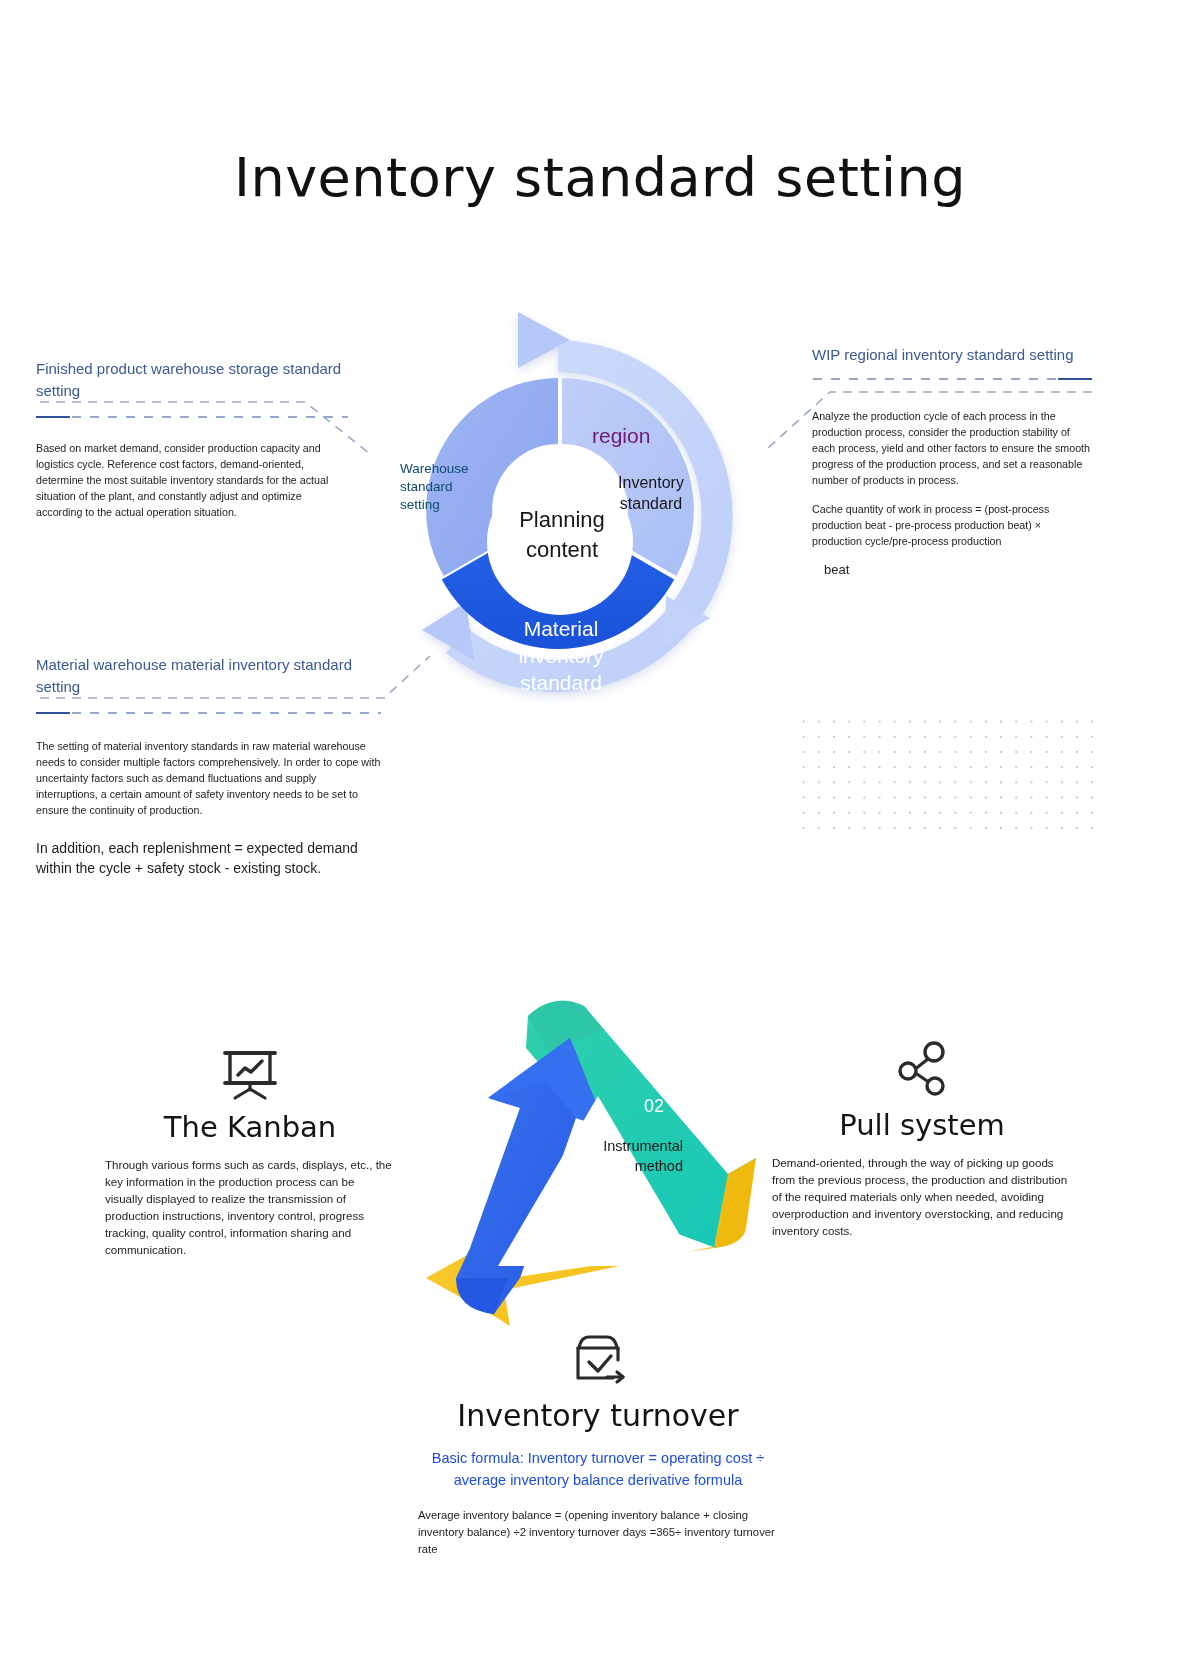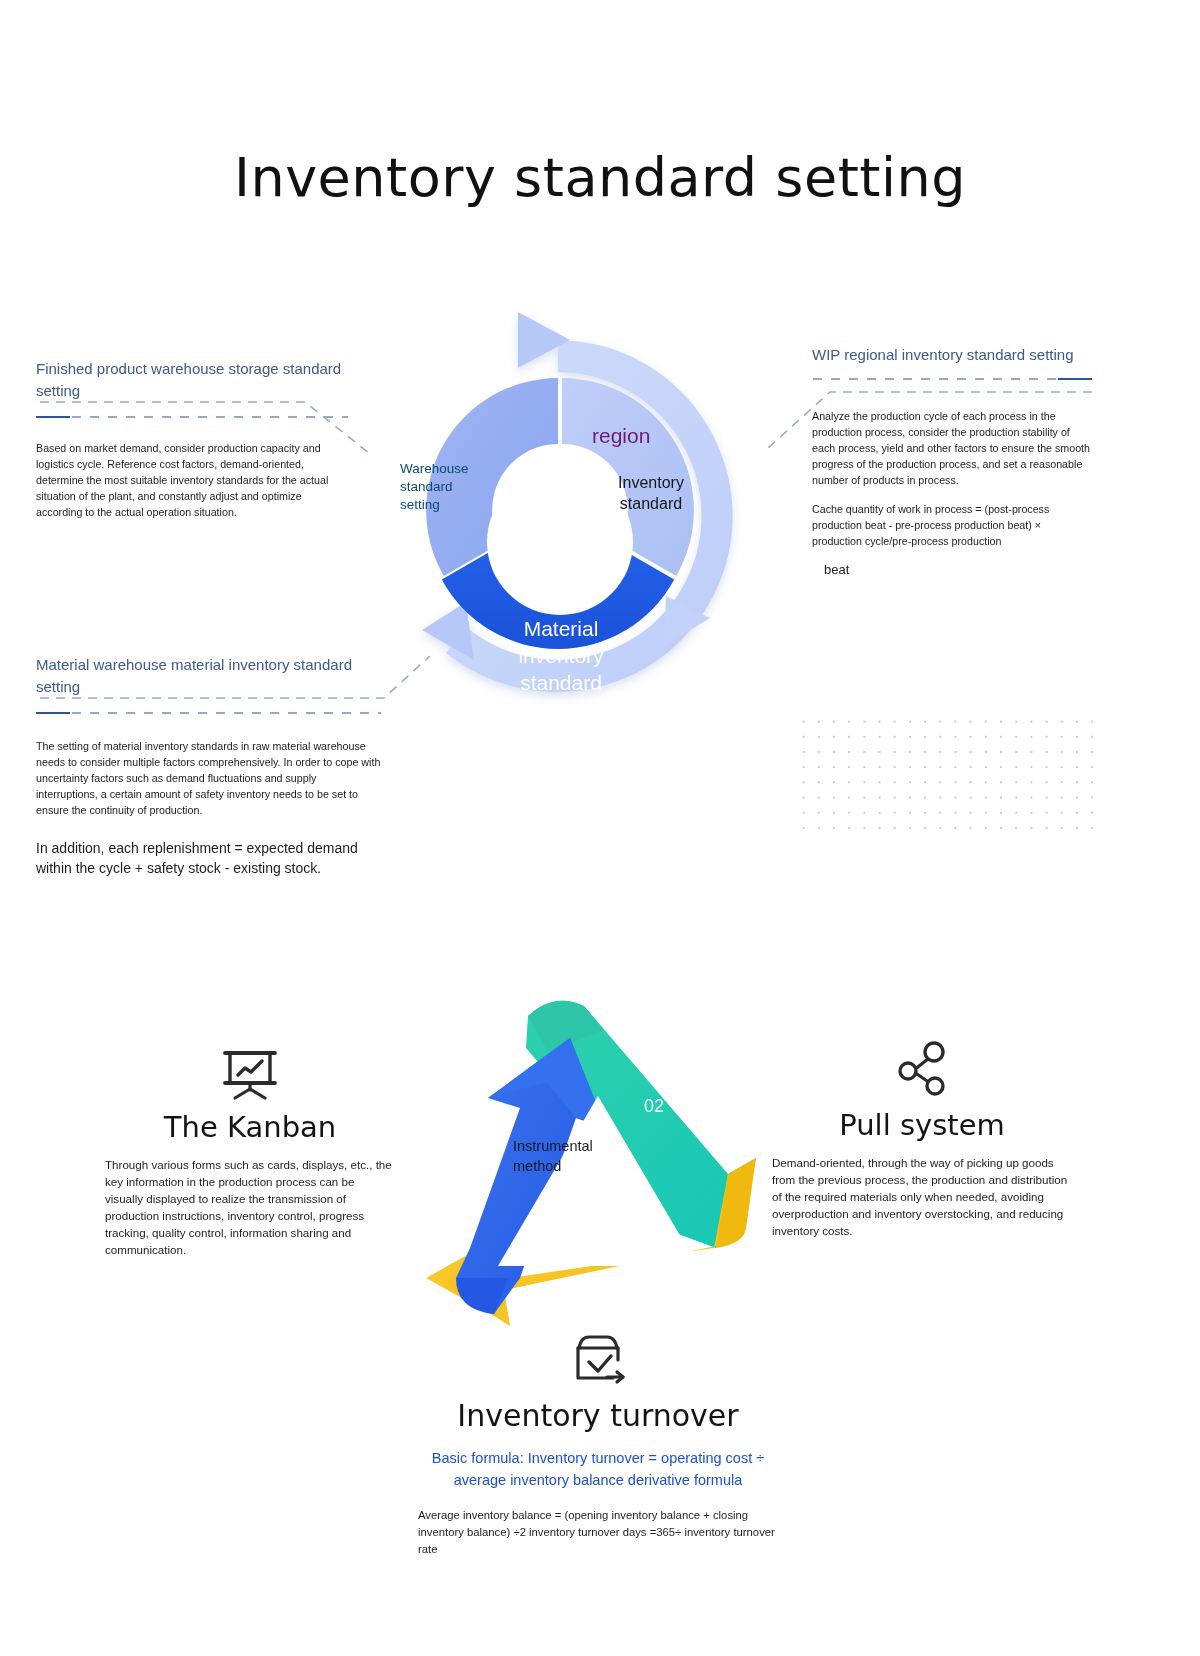--- a/index.html
+++ b/index.html
@@ -167,21 +167,21 @@
     font-size: 18px;
     font-family: "Liberation Sans", sans-serif;
   }
   .num01 { left: 68px; top: 118px; }
   .num02 { left: 246px; top: 118px; }
   .num03 { left: 156px; top: 268px; }
   .tri-center {
     position: absolute;
     left: 115px; top: 158px;
     width: 170px;
-    text-align: left;
+    text-align: right;
     font-size: 14.5px;
     line-height: 20px;
     color: #1b1b1b;
   }
 
   
   .feature { position: absolute; }
   .feature .f-icon { display: block; margin: 0 auto; }
   .feature h3 {
     margin: 8px 0 0 0;
@@ -304,20 +304,24 @@
       <div>Inventory</div>
       <div>standard</div>
     </div>
 
     <div class="donut-label lbl-material">
       <div>Material</div>
       <div>inventory</div>
       <div>standard</div>
     </div>
 
+    <div class="donut-center-text">
+      <div>Planning</div>
+      <div>content</div>
+    </div>
   </div>
 
   <div class="callout" id="callout-material">
     <div class="c-title">Material warehouse material inventory standard setting</div>
     <div class="c-rule"></div>
     <div class="c-body">
       <p>The setting of material inventory standards in raw material warehouse needs to consider multiple factors comprehensively. In order to cope with uncertainty factors such as demand fluctuations and supply interruptions, a certain amount of safety inventory needs to be set to ensure the continuity of production.</p>
       <p class="big">In addition, each replenishment = expected demand within the cycle + safety stock - existing stock.</p>
     </div>
   </div>

